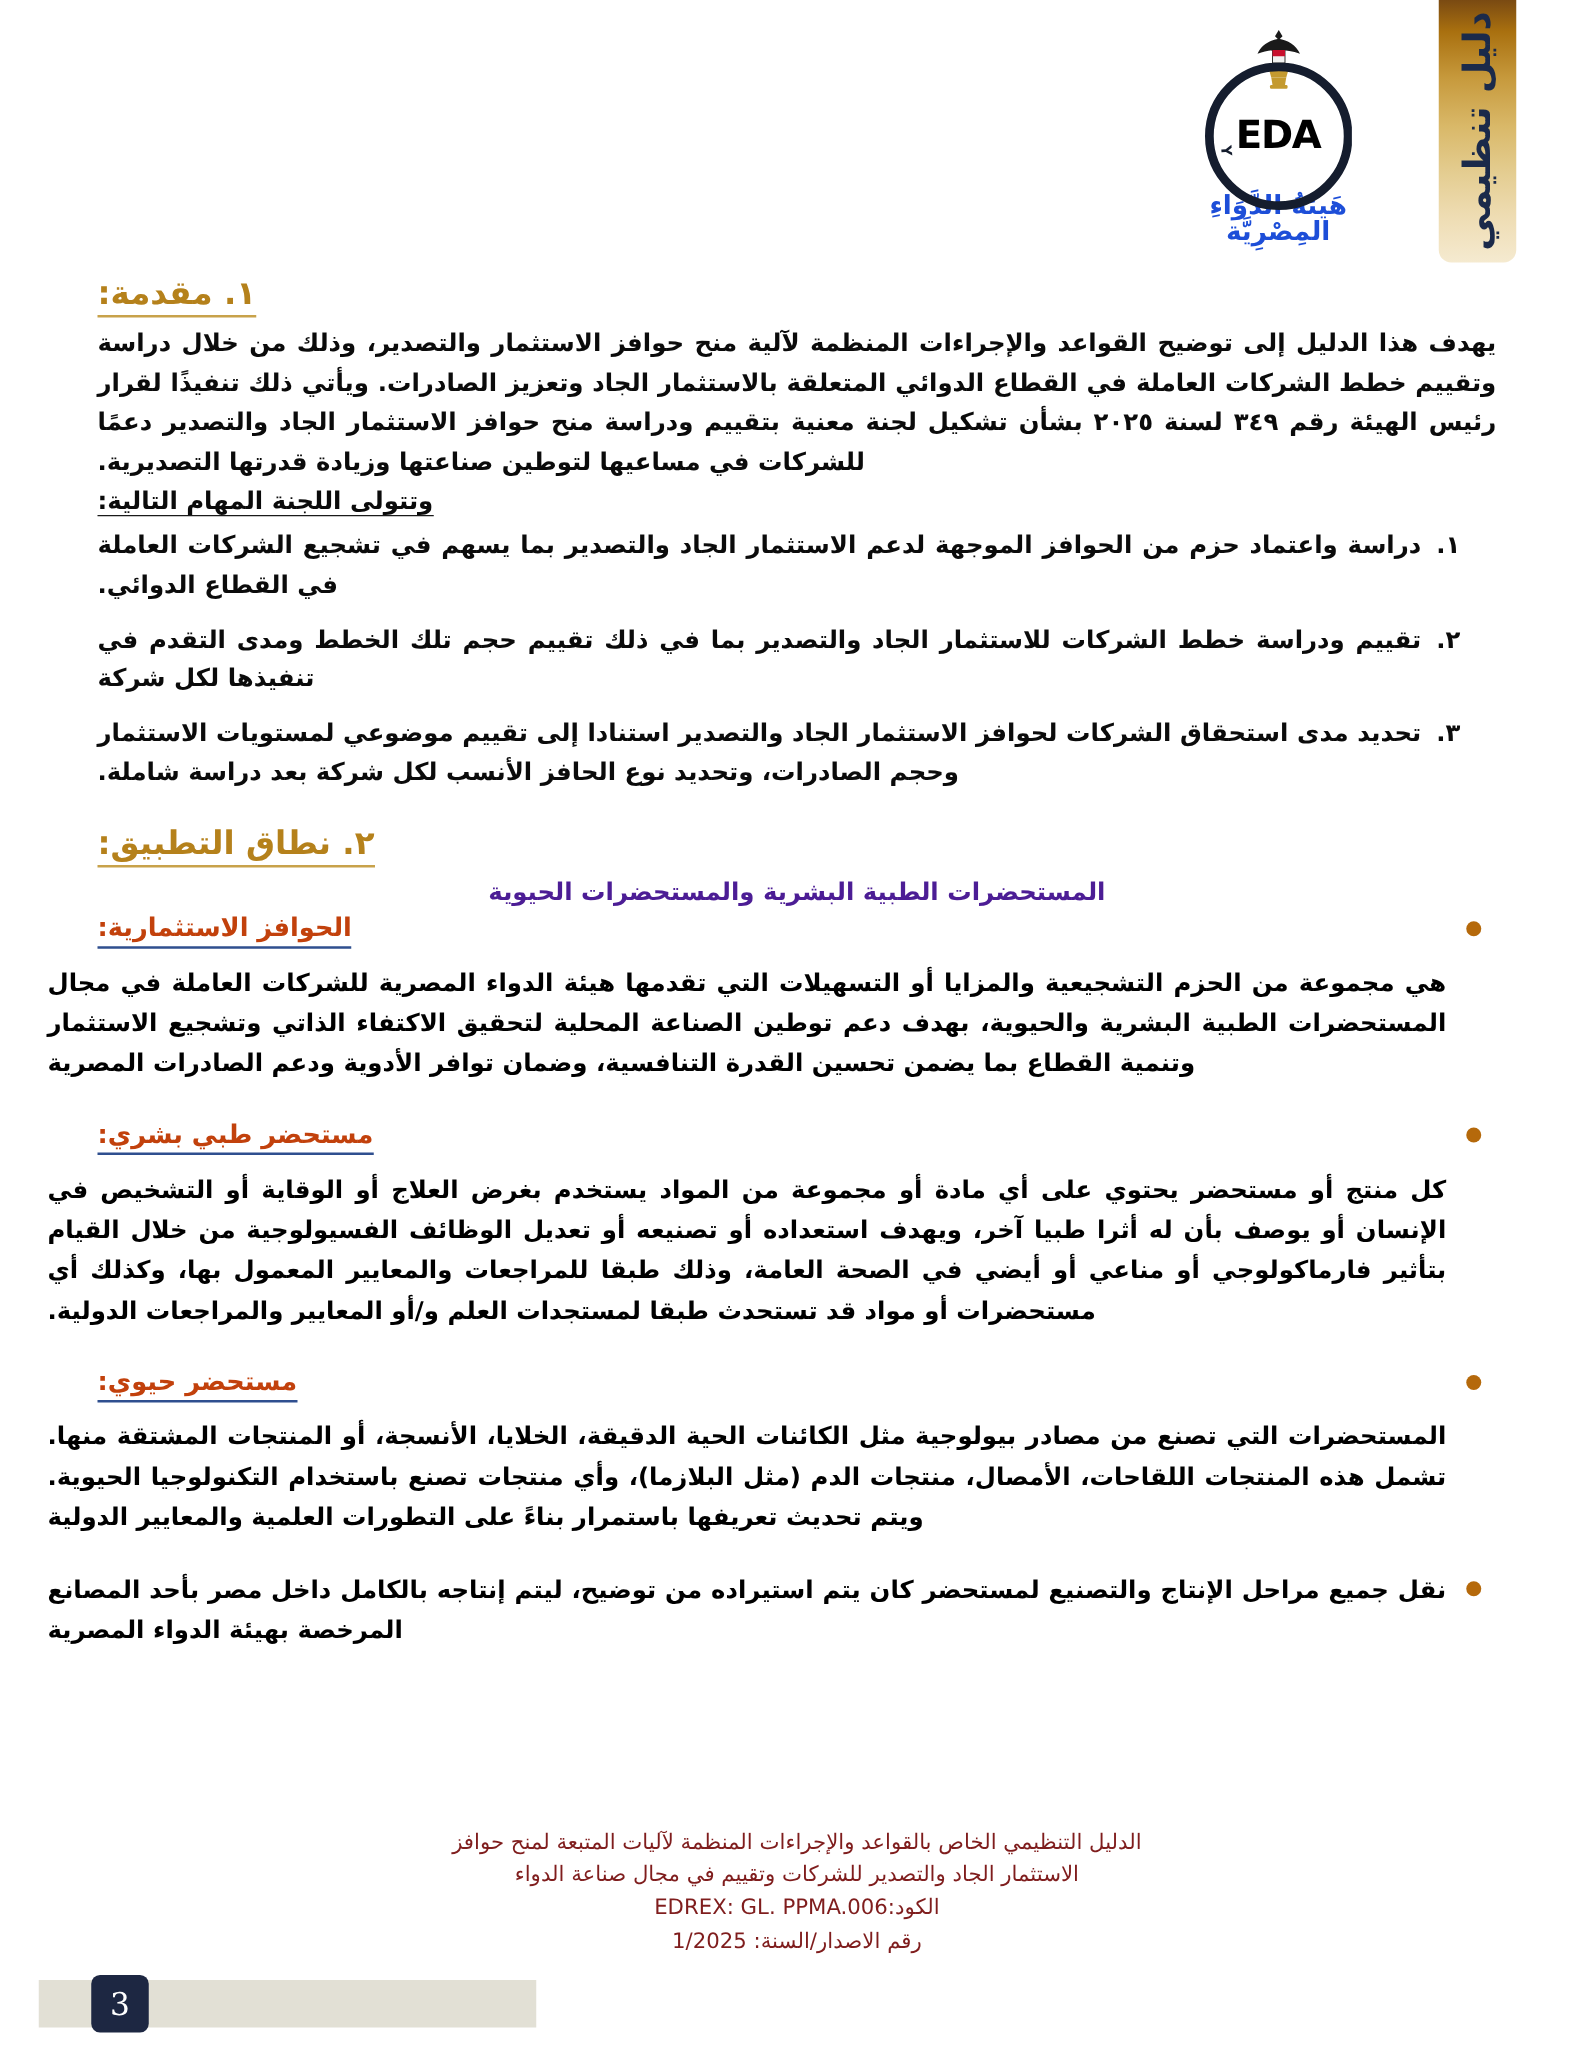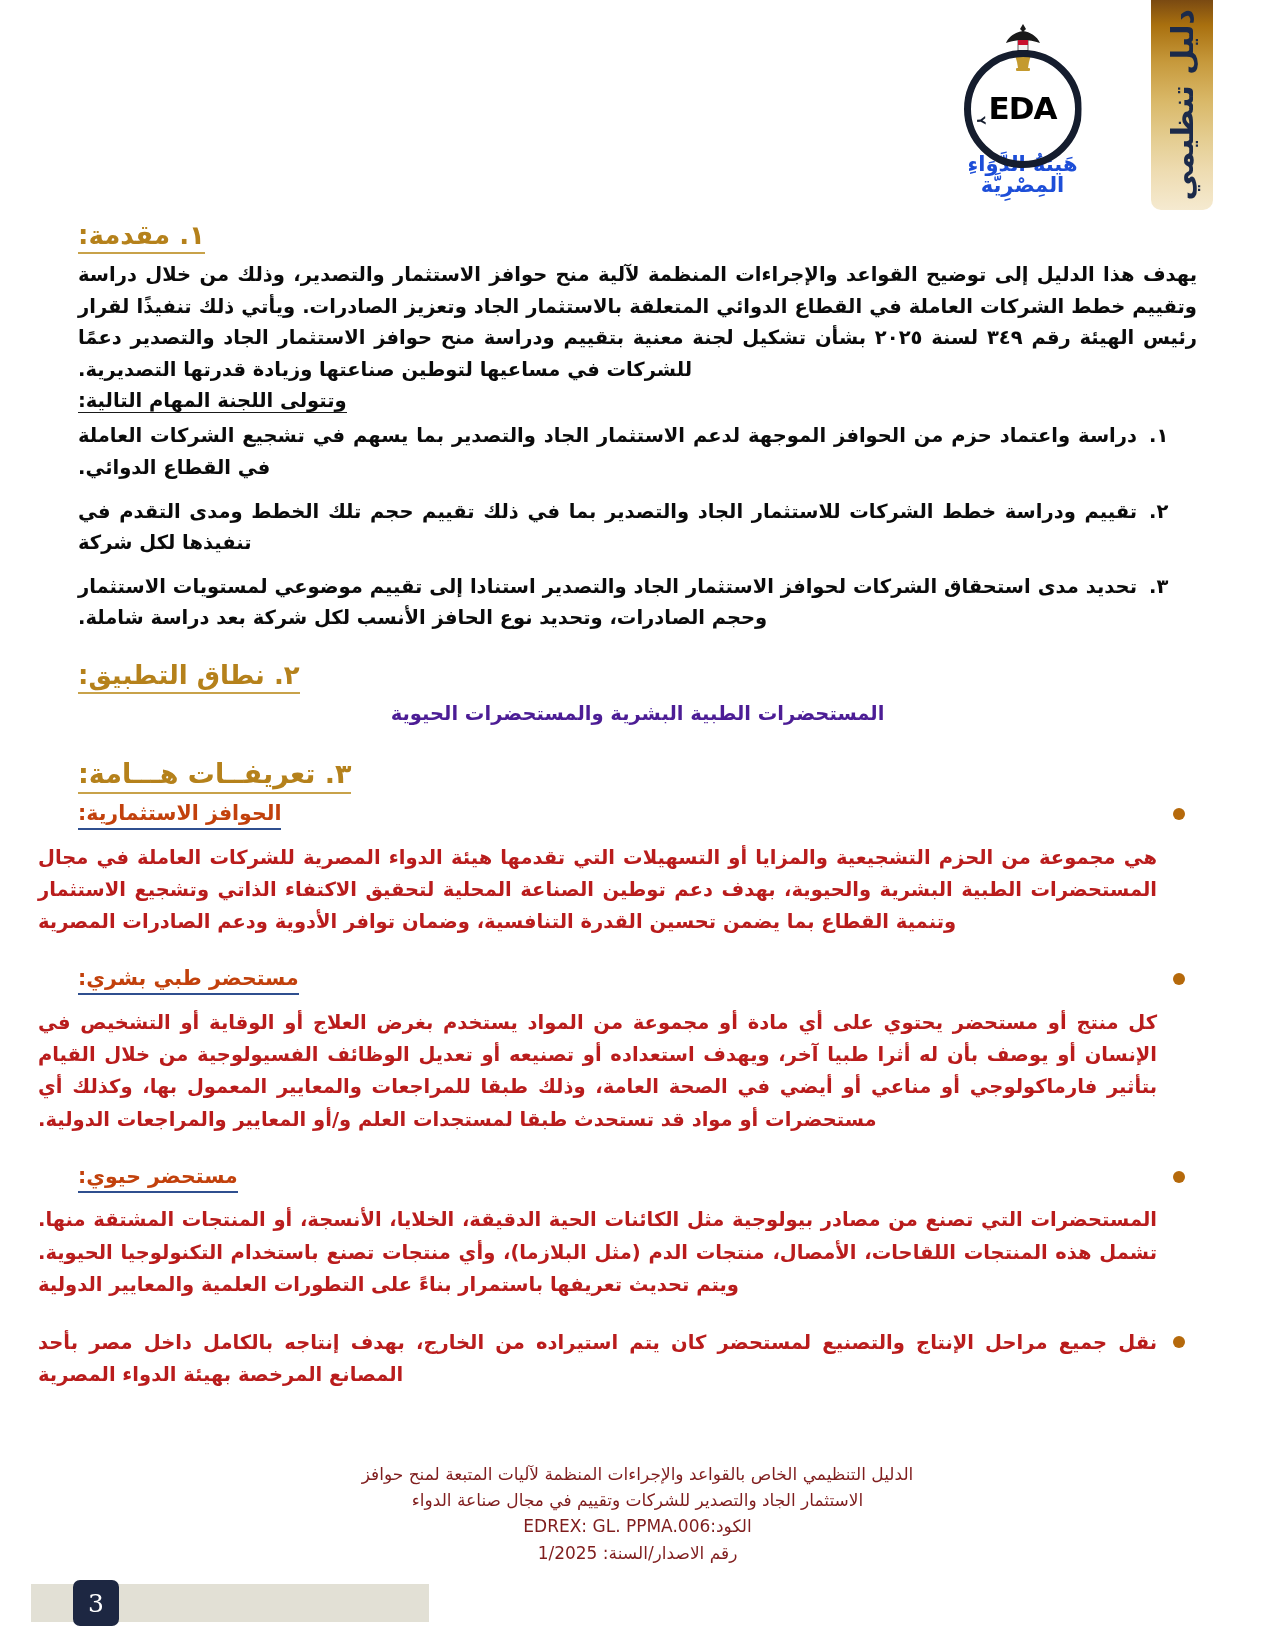--- a/index.html
+++ b/index.html
@@ -241,21 +241,21 @@
     margin: 0 0 14px 0;
     line-height: 1.4;
   }
   .def-title span {
     border-bottom: 2px solid #2f4f8f;
     padding-bottom: 3px;
   }
   .def-body {
     font-size: 19.5px;
     font-weight: bold;
-    color: #b91c1c;
+    color: #000000;
     line-height: 1.65;
     text-align: justify;
     text-align-last: left;
     margin: 4px 0 26px -40px;
     padding-right: 0;
   }
 
   
   .footer {
     position: absolute;
@@ -358,23 +358,20 @@
         <span class="num">٣.</span>
         <span>تحديد مدى استحقاق الشركات لحوافز الاستثمار الجاد والتصدير استنادا إلى تقييم موضوعي لمستويات الاستثمار وحجم الصادرات، وتحديد نوع الحافز الأنسب لكل شركة بعد دراسة شاملة.</span>
       </li>
     </ol>
 
     <h2 class="sec-head" style="margin-top:24px;">
       <span>٢. نطاق التطبيق:</span>
     </h2>
     <p class="scope-line">المستحضرات الطبية البشرية والمستحضرات الحيوية</p>
 
-    <h2 class="defs-head">
-      <span>٣. تعريفــات هـــامة:</span>
-    </h2>
 
     <ul class="defs">
       <li>
         <span class="bullet"></span>
         <div class="def-title">
           <span>الحوافز الاستثمارية:</span>
         </div>
         <p class="def-body">هي مجموعة من الحزم التشجيعية والمزايا أو التسهيلات التي تقدمها هيئة الدواء المصرية للشركات العاملة في مجال المستحضرات الطبية البشرية والحيوية، بهدف دعم توطين الصناعة المحلية لتحقيق الاكتفاء الذاتي وتشجيع الاستثمار وتنمية القطاع بما يضمن تحسين القدرة التنافسية، وضمان توافر الأدوية ودعم الصادرات المصرية</p>
       </li>
 
@@ -389,21 +386,21 @@
       <li>
         <span class="bullet"></span>
         <div class="def-title">
           <span>مستحضر حيوي:</span>
         </div>
         <p class="def-body">المستحضرات التي تصنع من مصادر بيولوجية مثل الكائنات الحية الدقيقة، الخلايا، الأنسجة، أو المنتجات المشتقة منها. تشمل هذه المنتجات اللقاحات، الأمصال، منتجات الدم (مثل البلازما)، وأي منتجات تصنع باستخدام التكنولوجيا الحيوية. ويتم تحديث تعريفها باستمرار بناءً على التطورات العلمية والمعايير الدولية</p>
       </li>
 
       <li>
         <span class="bullet"></span>
-        <p class="def-body def-body-last">نقل جميع مراحل الإنتاج والتصنيع لمستحضر كان يتم استيراده من الخارج، بهدف إنتاجه بالكامل داخل مصر بأحد المصانع المرخصة بهيئة الدواء المصرية</p>
+        <p class="def-body def-body-last">نقل جميع مراحل الإنتاج والتصنيع لمستحضر كان يتم استيراده من توضيح، ليتم إنتاجه بالكامل داخل مصر بأحد المصانع المرخصة بهيئة الدواء المصرية</p>
       </li>
     </ul>
   </div>
 
   <div class="footer">
     <div>الدليل التنظيمي الخاص بالقواعد والإجراءات المنظمة لآليات المتبعة لمنح حوافز</div>
     <div>الاستثمار الجاد والتصدير للشركات وتقييم في مجال صناعة الدواء</div>
     <div class="code">الكود:EDREX: GL. PPMA.006</div>
     <div>رقم الاصدار/السنة: 1/2025</div>
   </div>

